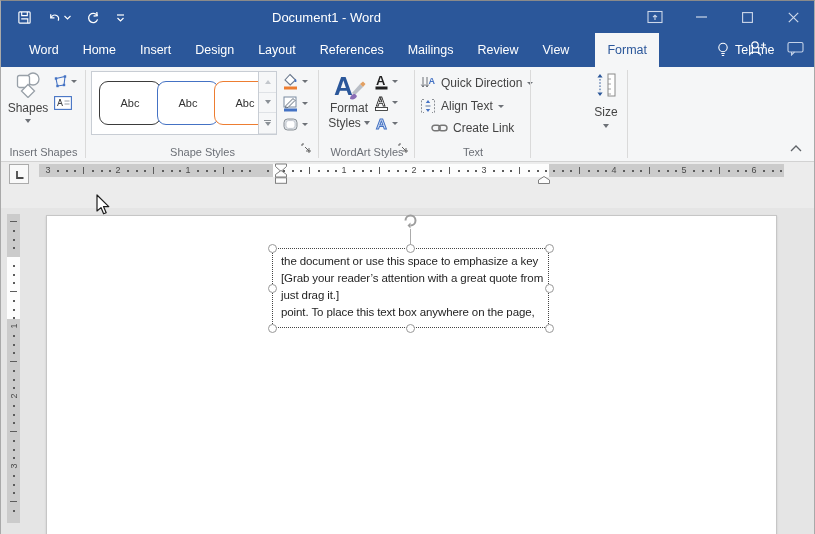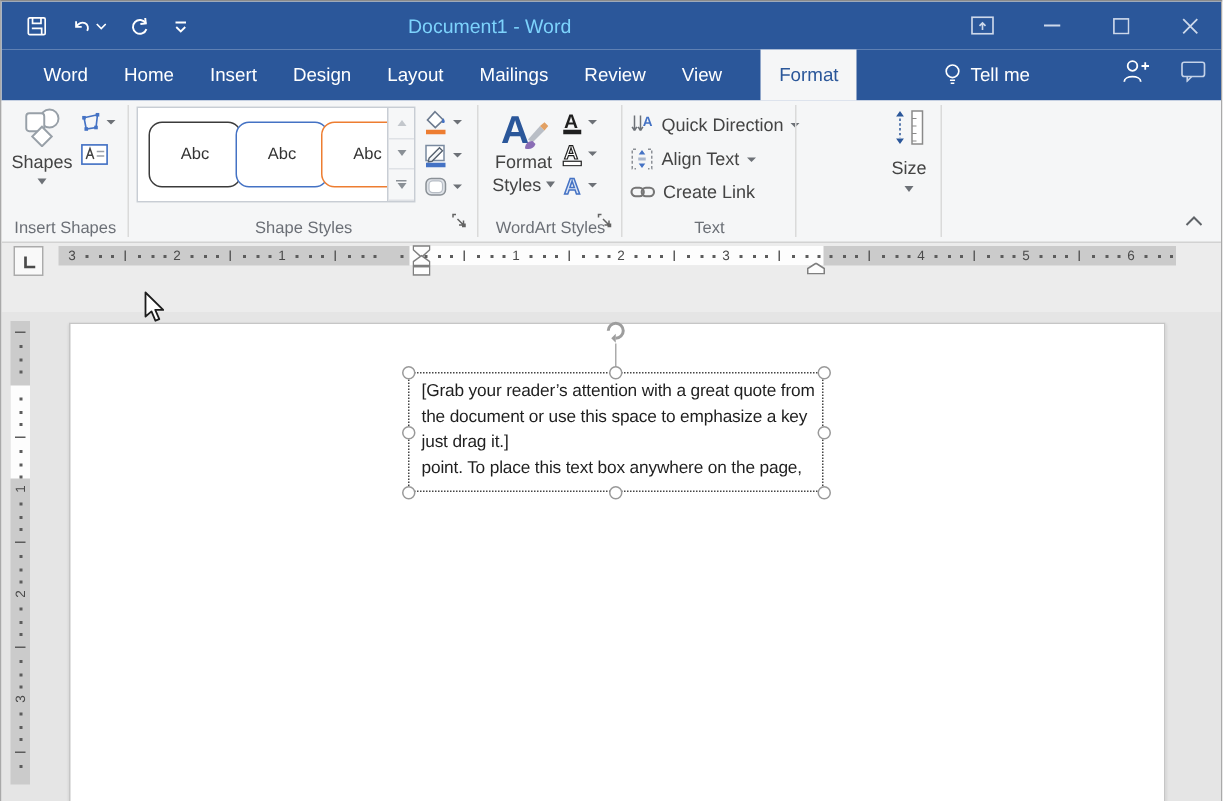--- a/index.html
+++ b/index.html
@@ -5,21 +5,21 @@
   * { box-sizing: border-box; margin:0; padding:0; }
   html,body { background:#fff; }
   .app{ position:relative; width:815px; height:534px; overflow:hidden;
         font-family:"Liberation Sans",sans-serif; border-top:1px solid #8a8a8a;
         border-left:1px solid #a9a9a9; border-right:1px solid #a9a9a9; }
 
   
   .titlebar{ position:absolute; left:0; top:0; width:815px; height:32px; background:#2b579a; }
   .qat{ position:absolute; left:16px; top:0; height:32px; display:flex; align-items:center; gap:14px; }
   .qat .btn{ display:flex; align-items:center; gap:2px; cursor:default; }
-  .win-title{ position:absolute; left:271px; top:9px; color:#7dd3fc; font-size:13px; white-space:nowrap; }
+  .win-title{ position:absolute; left:271px; top:9px; color:#ffffff; font-size:13px; white-space:nowrap; }
   .win-controls{ position:absolute; right:0; top:0; height:32px; display:flex; }
   .win-controls .wbtn{ width:46px; height:32px; display:flex; align-items:center; justify-content:center; }
 
   
   .tabrow{ position:absolute; left:0; top:32px; width:815px; height:34px; background:#2b579a; display:flex; align-items:stretch; padding-left:16px; }
   .tab{ color:#fff; font-size:12.5px; display:flex; align-items:center; padding:0 12px; white-space:nowrap; }
   .tab.active{ background:#f5f6f7; color:#2b579a; margin-left:14px; }
   .tab.tellme{ margin-left:46px; display:flex; gap:6px; align-items:center; }
   .tabrow-right{ position:absolute; right:10px; top:32px; height:34px; display:flex; align-items:center; gap:20px; }
 
@@ -136,20 +136,21 @@
       </span>
     </div>
   </div>
 
   <div class="tabrow">
     <span class="tab">Word</span>
     <span class="tab">Home</span>
     <span class="tab">Insert</span>
     <span class="tab">Design</span>
     <span class="tab">Layout</span>
+    <span class="tab">References</span>
     <span class="tab">Mailings</span>
     <span class="tab">Review</span>
     <span class="tab">View</span>
     <span class="tab active">Format</span>
     <span class="tab tellme">
       <svg width="12" height="16" viewBox="0 0 12 16" fill="none" stroke="#fff" stroke-width="1.1">
         <circle cx="6" cy="5.5" r="4.2"></circle>
           <path d="M4.3 11.5 h3.4 M4.8 13.5 h2.4"></path>
       </svg>
       <span>Tell me</span>
@@ -305,21 +306,21 @@
       </div>
       <div class="ritem" style="left:5px; top:31px;">
         <svg width="16" height="16" viewBox="0 0 16 16">
           <path d="M4 1.5 H1.5 V14.5 H4 M12 1.5 H14.5 V14.5 H12" fill="none" stroke="#8c9096" stroke-width="1" stroke-dasharray="2 1.4"></path>
           <path d="M8 2 l2.2 3 h-4.4z M8 14 l-2.2 -3 h4.4z" fill="#4472c4"></path>
           <rect x="5.5" y="7" width="5" height="2" fill="#a9b6cc"></rect>
         </svg>
         <span>Align Text</span>
         <span class="caret sm"></span>
       </div>
-      <div class="ritem" style="left:5px; top:54px;align-items:center;">
+      <div class="ritem" style="left:16px; top:54px;align-items:center;">
         <svg width="17" height="10" viewBox="0 0 17 10" fill="none" stroke="#767676" stroke-width="1.4">
           <rect x="1" y="2.2" width="8.2" height="5.6" rx="2.8"></rect>
             <rect x="7.8" y="2.2" width="8.2" height="5.6" rx="2.8"></rect>
         </svg>
         <span>Create Link</span>
       </div>
       <span class="rgroup-label">Text</span>
     </div>
 
 
@@ -492,22 +493,22 @@
     <div class="rot-line"></div>
     <span class="rot-handle">
       <svg width="17" height="17" viewBox="0 0 17 17" fill="none">
         <path d="M3.5 8.5 A5 5 0 1 1 8.5 13.5" stroke="#9d9d9d" stroke-width="2"></path>
         <path d="M8.5 16.5 L5.5 13.5 L8.5 10.5 Z" fill="#9d9d9d"></path>
       </svg>
     </span>
 
     <div class="textbox">
       <div class="tb-text">
+        <div>the document or use this space to emphasize a key</div>
         <div>[Grab your reader’s attention with a great quote from</div>
-        <div>the document or use this space to emphasize a key</div>
         <div>just drag it.]</div>
         <div>point. To place this text box anywhere on the page,</div>
       </div>
     </div>
 
     <span class="handle" style="left:266.5px; top:35.5px;"></span>
     <span class="handle" style="left:405px;   top:35.5px;"></span>
     <span class="handle" style="left:543.5px; top:35.5px;"></span>
     <span class="handle" style="left:266.5px; top:75.5px;"></span>
     <span class="handle" style="left:543.5px; top:75.5px;"></span>

